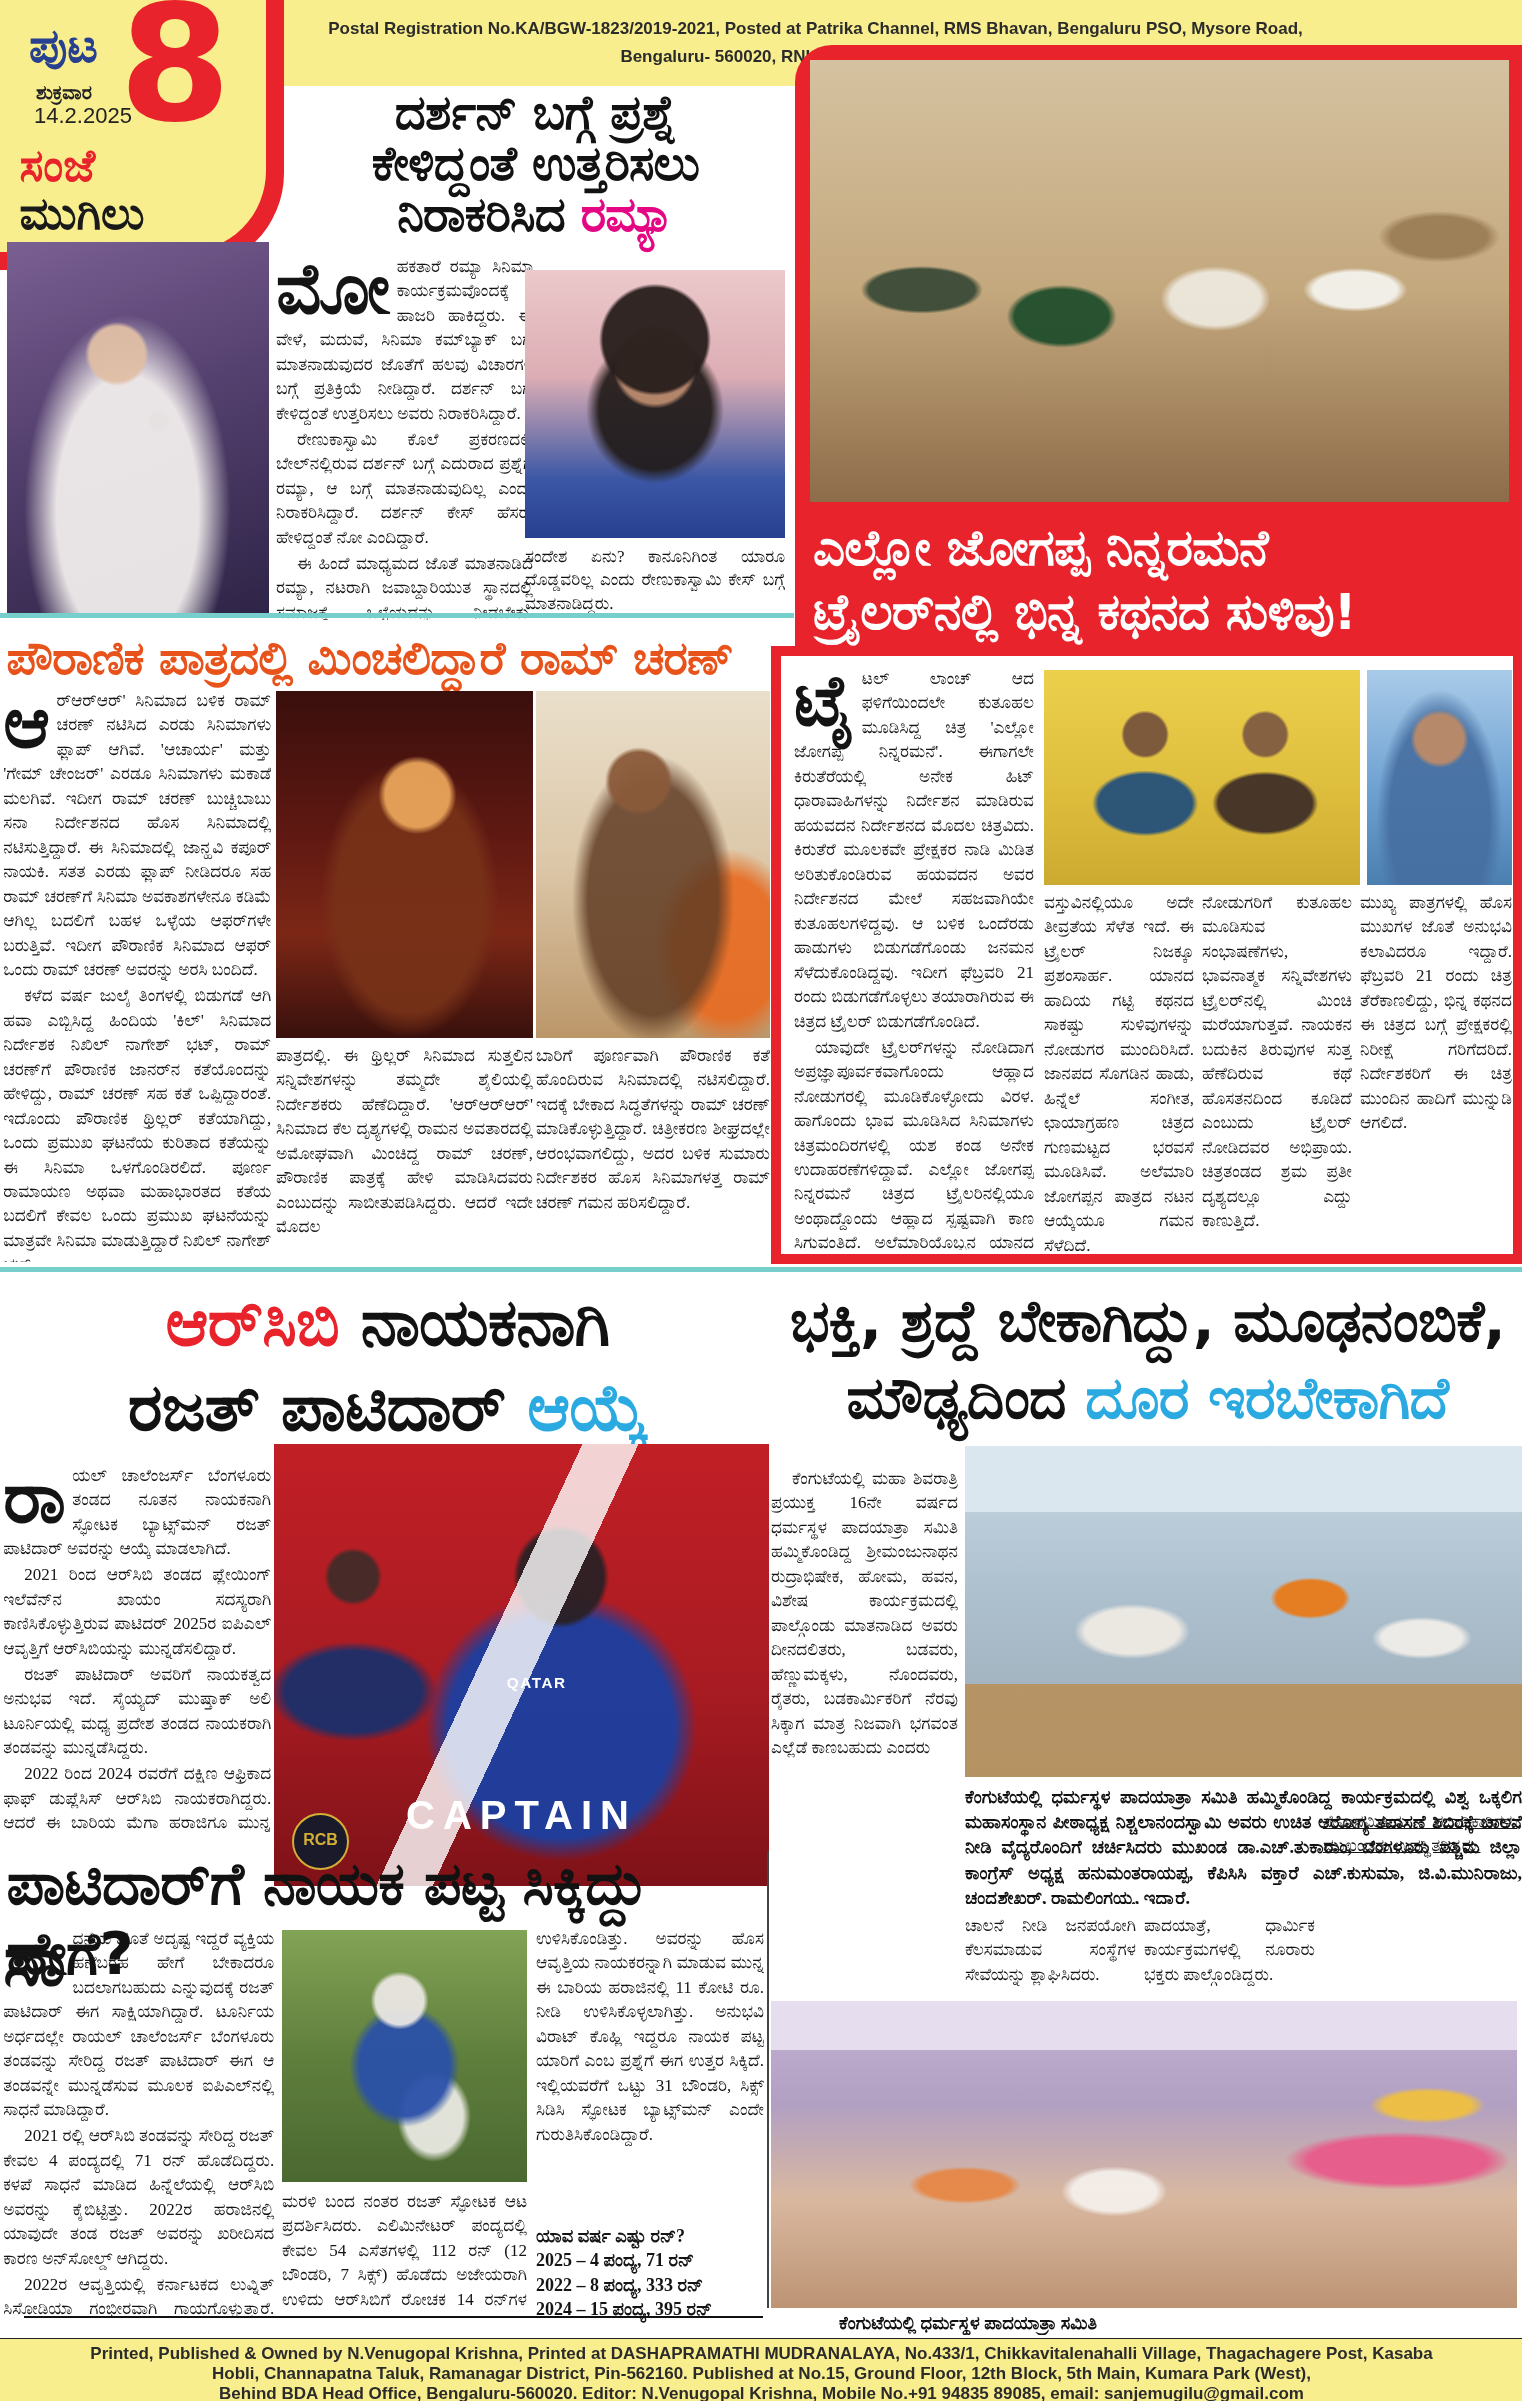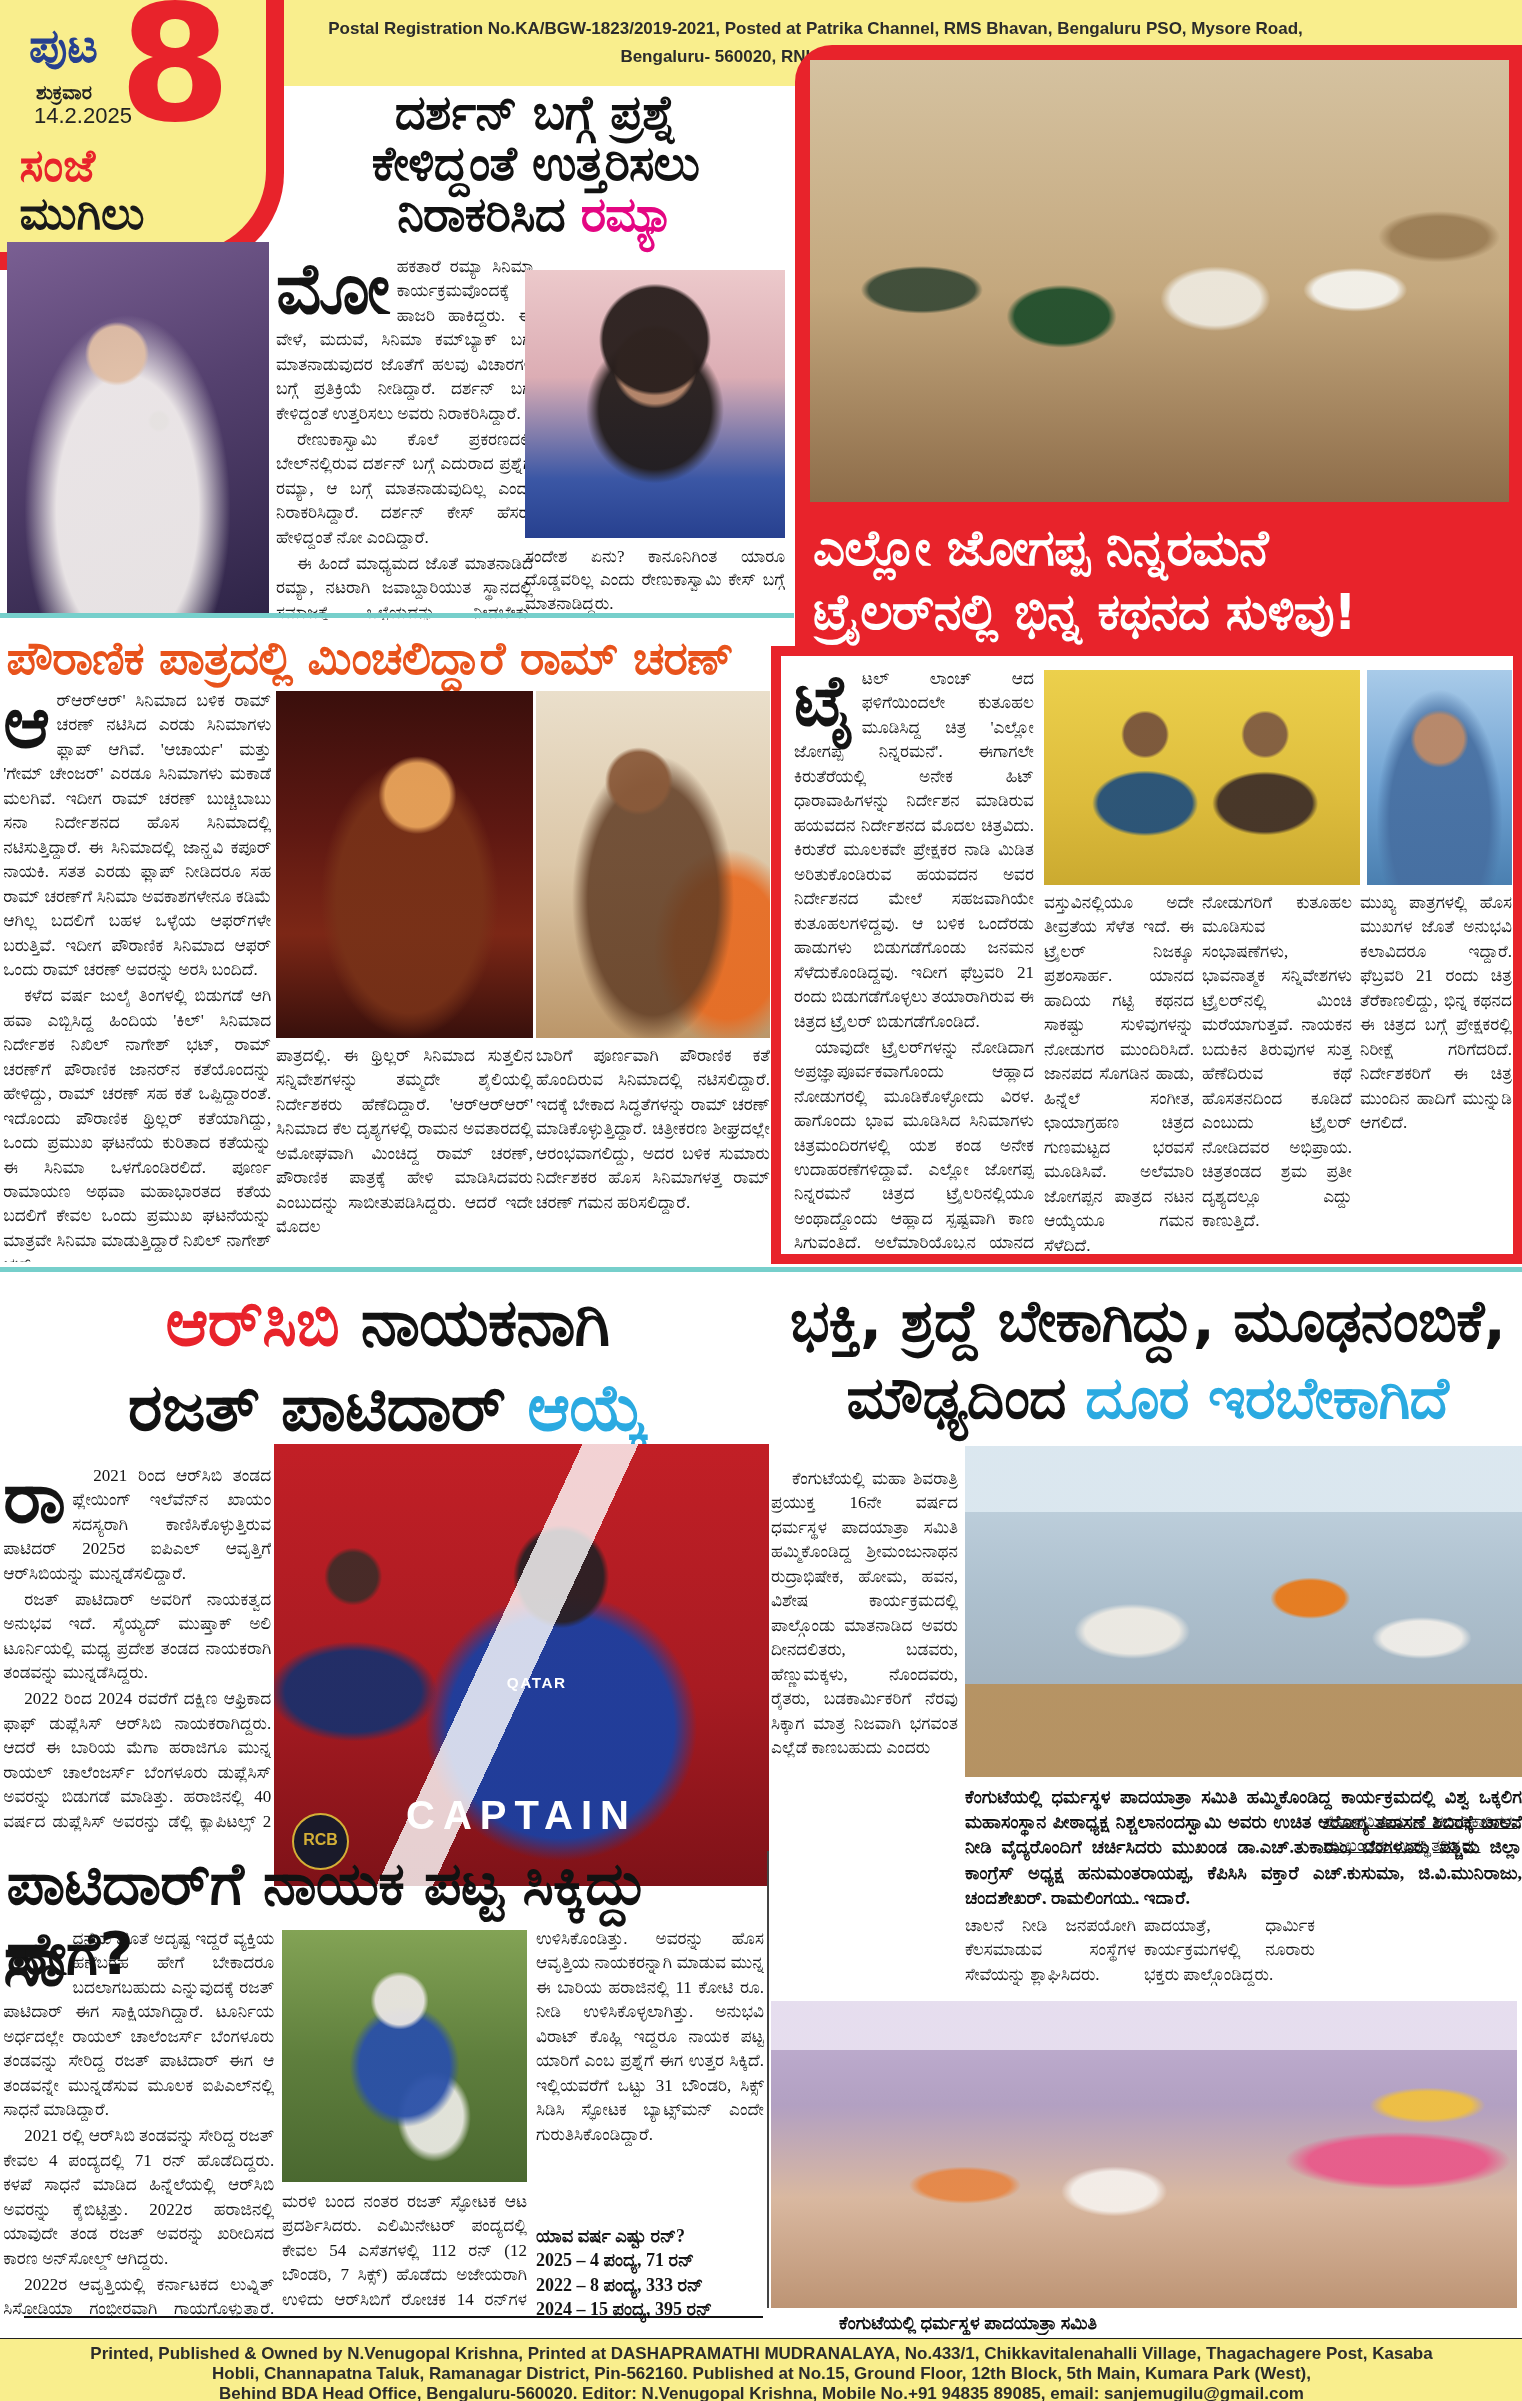--- a/index.html
+++ b/index.html
@@ -143,20 +143,21 @@
     <div>
       <span style="color:#e8232b;">ಆರ್‌ಸಿಬಿ</span><span> ನಾಯಕನಾಗಿ</span>
     </div>
     <div>
       <span>ರಜತ್ ಪಾಟಿದಾರ್ </span><span style="color:#2baae1;">ಆಯ್ಕೆ</span>
     </div>
   </div>
 
   <div class="abs col" style="left:3.2px;top:1464px;width:268px;height:368px;">
     <span class="dropcap">ರಾ</span>
+    <p class="first">ಯಲ್ ಚಾಲೆಂಜರ್ಸ್ ಬೆಂಗಳೂರು ತಂಡದ ನೂತನ ನಾಯಕನಾಗಿ ಸ್ಫೋಟಕ ಬ್ಯಾಟ್ಸ್‌ಮನ್ ರಜತ್ ಪಾಟಿದಾರ್ ಅವರನ್ನು ಆಯ್ಕೆ ಮಾಡಲಾಗಿದೆ.</p>
     <p>2021 ರಿಂದ ಆರ್‌ಸಿಬಿ ತಂಡದ ಪ್ಲೇಯಿಂಗ್ ಇಲೆವೆನ್‌ನ ಖಾಯಂ ಸದಸ್ಯರಾಗಿ ಕಾಣಿಸಿಕೊಳ್ಳುತ್ತಿರುವ ಪಾಟಿದರ್ 2025ರ ಐಪಿಎಲ್ ಆವೃತ್ತಿಗೆ ಆರ್‌ಸಿಬಿಯನ್ನು ಮುನ್ನಡೆಸಲಿದ್ದಾರೆ.</p>
     <p>ರಜತ್ ಪಾಟಿದಾರ್ ಅವರಿಗೆ ನಾಯಕತ್ವದ ಅನುಭವ ಇದೆ. ಸೈಯ್ಯದ್ ಮುಷ್ತಾಕ್ ಅಲಿ ಟೂರ್ನಿಯಲ್ಲಿ ಮಧ್ಯ ಪ್ರದೇಶ ತಂಡದ ನಾಯಕರಾಗಿ ತಂಡವನ್ನು ಮುನ್ನಡೆಸಿದ್ದರು.</p>
     <p>2022 ರಿಂದ 2024 ರವರೆಗೆ ದಕ್ಷಿಣ ಆಫ್ರಿಕಾದ ಫಾಫ್ ಡುಪ್ಲೆಸಿಸ್ ಆರ್‌ಸಿಬಿ ನಾಯಕರಾಗಿದ್ದರು. ಆದರೆ ಈ ಬಾರಿಯ ಮೆಗಾ ಹರಾಜಿಗೂ ಮುನ್ನ ರಾಯಲ್ ಚಾಲೆಂಜರ್ಸ್ ಬೆಂಗಳೂರು ಡುಪ್ಲೆಸಿಸ್ ಅವರನ್ನು ಬಿಡುಗಡೆ ಮಾಡಿತ್ತು. ಹರಾಜಿನಲ್ಲಿ 40 ವರ್ಷದ ಡುಪ್ಲೆಸಿಸ್ ಅವರನ್ನು ಡೆಲ್ಲಿ ಕ್ಯಾಪಿಟಲ್ಸ್ 2 ಕೋಟಿ ರೂ. ನೀಡಿ ಖರೀದಿಸಿತ್ತು.</p>
   </div>
 
   <div class="abs ph" style="left:274px;top:1444px;width:495px;height:442px;background:
      linear-gradient(115deg, rgba(255,255,255,0) 0 44%, rgba(255,255,255,.8) 44% 52%, rgba(255,255,255,0) 52%),
      radial-gradient(ellipse at 58% 30%, rgba(42,32,36,.95) 0 42px, rgba(42,32,36,0) 48px),
      radial-gradient(ellipse at 58% 64%, rgba(27,63,160,.95) 0 113px, rgba(27,63,160,0) 136px),
      radial-gradient(ellipse at 16% 56%, rgba(20,48,110,.9) 0 68px, rgba(20,48,110,0) 84px),

